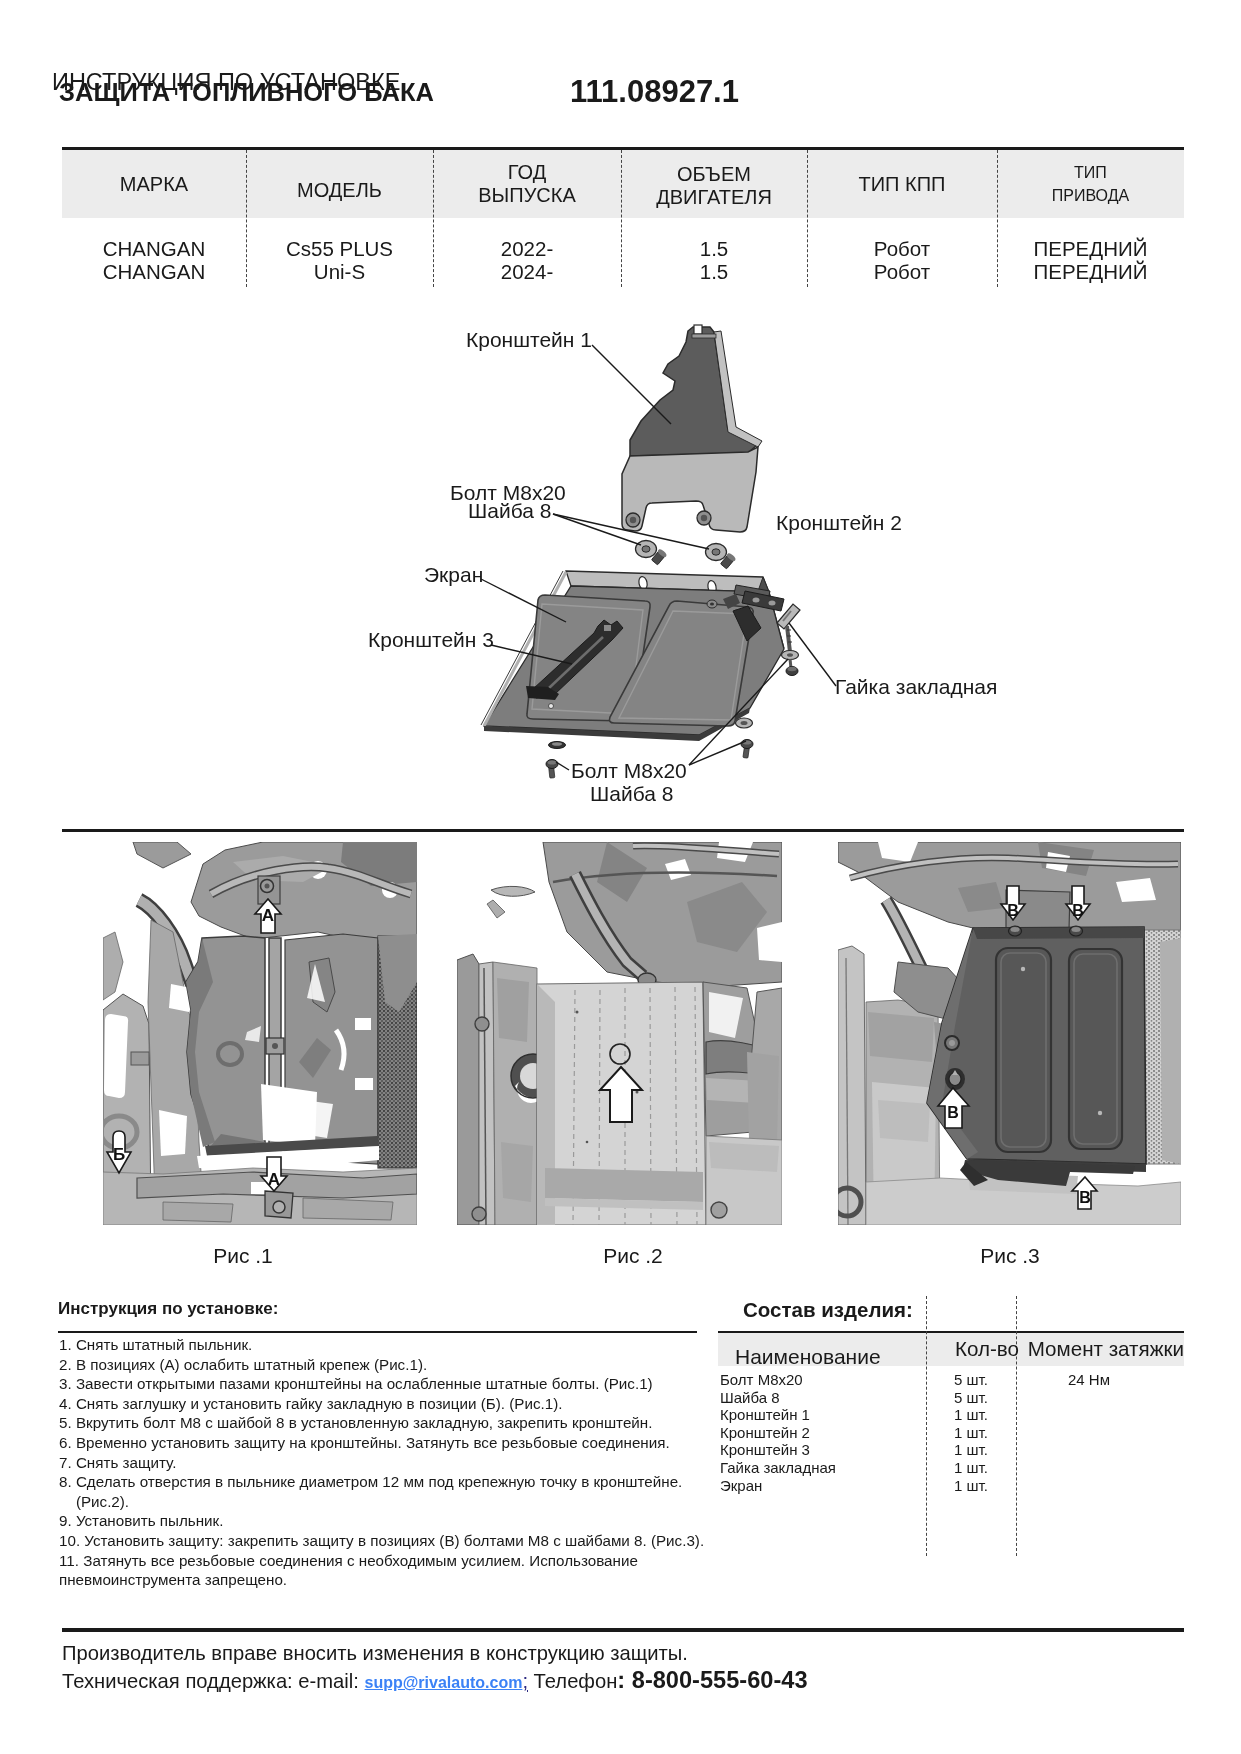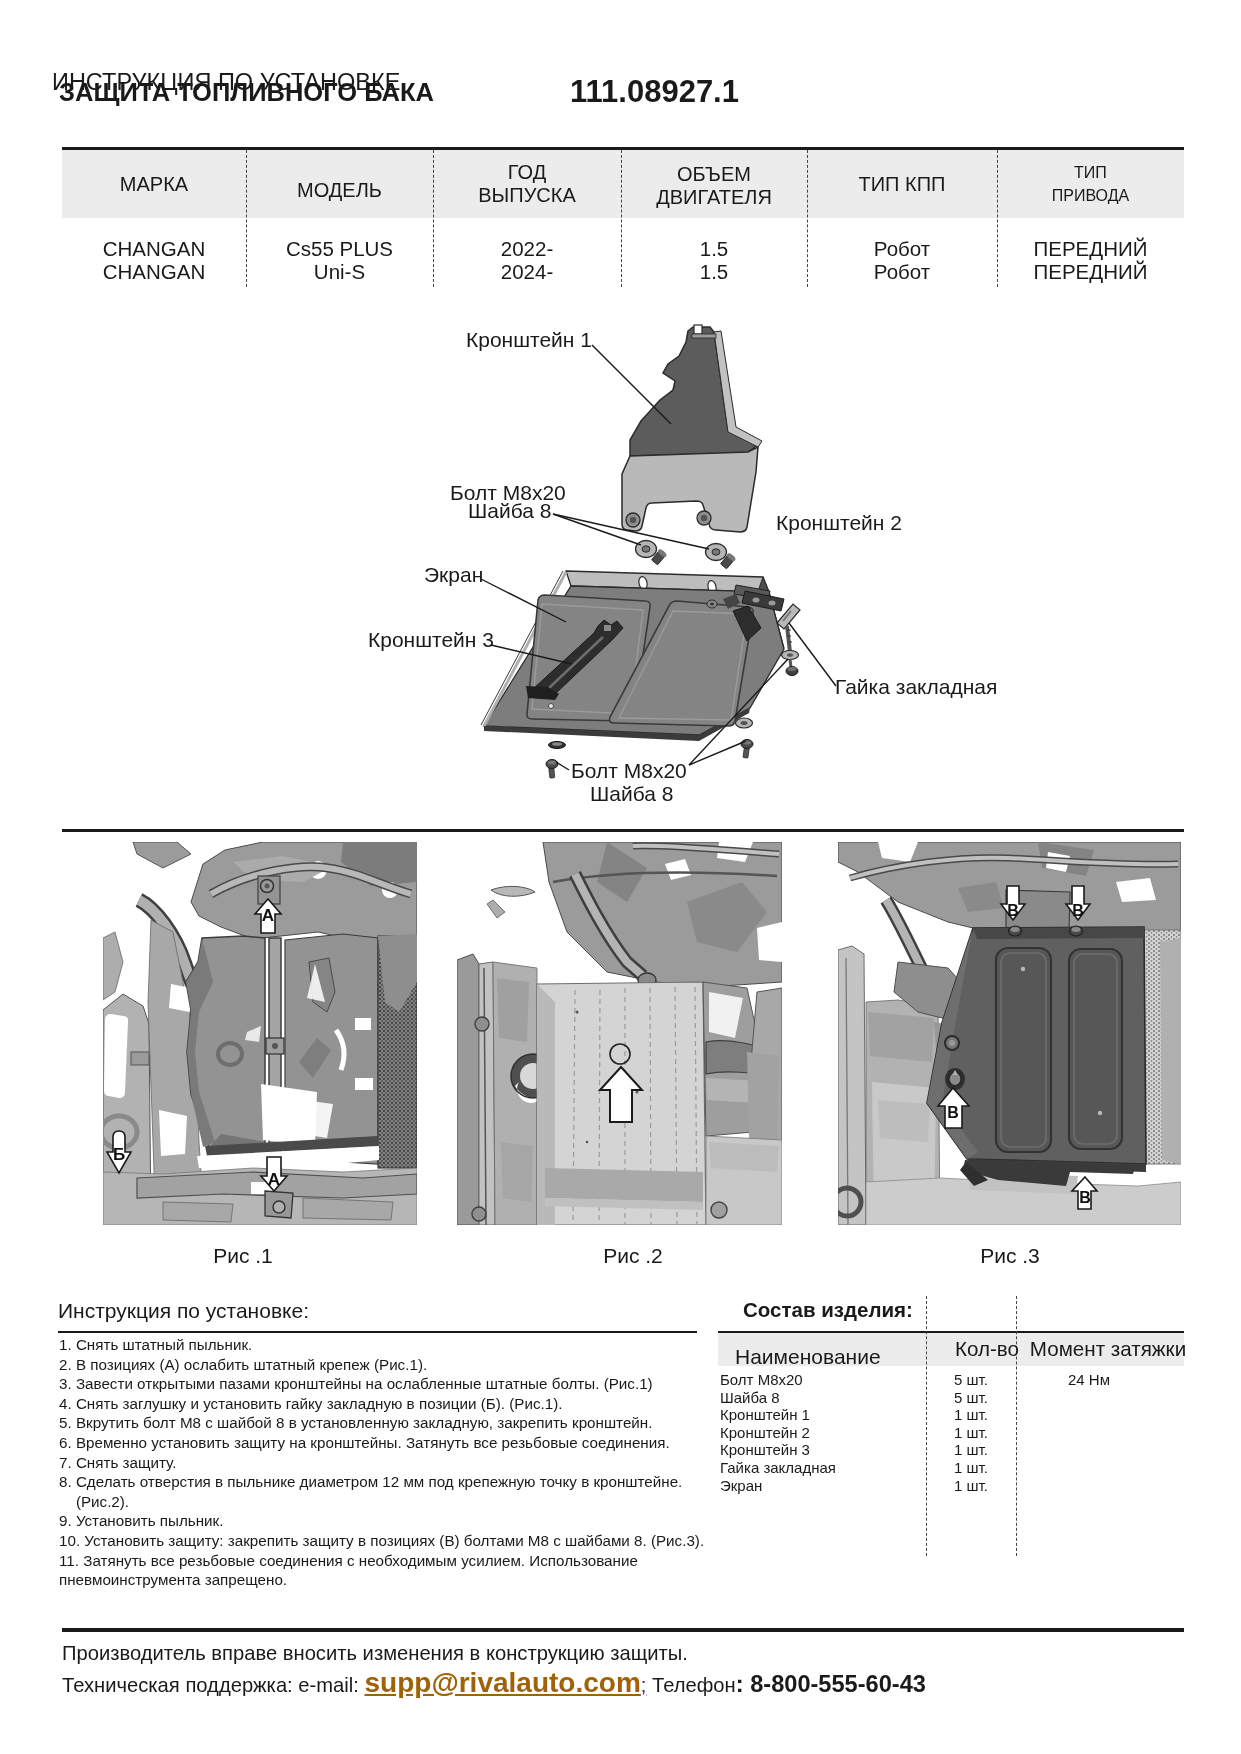--- a/index.html
+++ b/index.html
@@ -438,21 +438,21 @@
 <path d="M247,335 L259,349 L253,349 L253,367 L240,367 L240,349 L234,349 Z" fill="#fff" stroke="#1a1a1a" stroke-width="1.6"></path>
 <text x="247" y="361" font-size="16" font-weight="bold" text-anchor="middle" fill="#111">В</text>
 </g>
 </svg>
 </div>
 
 <div class="abs" style="left:143px;top:1244px;width:200px;font-size:21px;text-align:center;">Рис .1</div>
 <div class="abs" style="left:533px;top:1244px;width:200px;font-size:21px;text-align:center;">Рис .2</div>
 <div class="abs" style="left:910px;top:1244px;width:200px;font-size:21px;text-align:center;">Рис .3</div>
 
-<div class="abs" style="left:58px;top:1299px;font-size:21px;font-weight:normal;">Инструкция по установке:</div>
+<div class="abs" style="left:58px;top:1299px;font-size:17px;font-weight:bold;">Инструкция по установке:</div>
 
 <div class="abs" style="left:58px;top:1331px;width:639px;height:2px;background:#1a1a1a;"></div>
 
 <div class="abs" style="left:59px;top:1335px;width:680px;font-size:15.2px;line-height:19.6px;white-space:nowrap;">
 1. Снять штатный пыльник.<br>
 2. В позициях (А) ослабить штатный крепеж (Рис.1).<br>
 3. Завести открытыми пазами кронштейны на ослабленные штатные болты. (Рис.1)<br>
 4. Снять заглушку и установить гайку закладную в позиции (Б). (Рис.1).<br>
 5. Вкрутить болт М8 с шайбой 8 в установленную закладную, закрепить кронштейн.<br>
 6. Временно установить защиту на кронштейны. Затянуть все резьбовые соединения.<br>
@@ -469,25 +469,25 @@
 
 <div class="abs" style="left:718px;top:1331px;width:466px;height:2px;background:#1a1a1a;"></div>
 
 <div class="abs" style="left:718px;top:1333px;width:466px;height:33px;background:#ececec;"></div>
 
 <div class="abs" style="left:926px;top:1296px;width:0px;height:260px;border-left:1.5px dashed #444;"></div>
 <div class="abs" style="left:1016px;top:1296px;width:0px;height:260px;border-left:1.5px dashed #444;"></div>
 
 <div class="abs" style="left:735px;top:1337px;width:192px;font-size:21px;text-align:left;margin-top:8px;">Наименование</div>
 <div class="abs" style="left:926px;top:1337px;width:90px;font-size:20.6px;text-align:center;margin-left:16px;">Кол-во</div>
-<div class="abs" style="left:1016px;top:1337px;width:168px;font-size:20.6px;text-align:center;padding-left:8px;">Момент затяжки</div>
+<div class="abs" style="left:1016px;top:1337px;width:168px;font-size:20.6px;text-align:right;">Момент затяжки</div>
 
 <div class="abs" style="left:720px;top:1371px;width:200px;font-size:15px;line-height:17.6px;">Болт М8х20<br>Шайба 8<br>Кронштейн 1<br>Кронштейн 2<br>Кронштейн 3<br>Гайка закладная<br>Экран</div>
 
 <div class="abs" style="left:926px;top:1371px;width:90px;font-size:15px;line-height:17.6px;text-align:center;">5 шт.<br>5 шт.<br>1 шт.<br>1 шт.<br>1 шт.<br>1 шт.<br>1 шт.</div>
 
 <div class="abs" style="left:1016px;top:1371px;width:146px;font-size:15px;text-align:center;">24 Нм</div>
 
 <div class="abs" style="left:62px;top:1628px;width:1122px;height:4px;background:#1a1a1a;"></div>
 
 <div class="abs" style="left:62px;top:1642px;font-size:20.2px;">Производитель вправе вносить изменения в конструкцию защиты.</div>
 
-<div class="abs" style="left:62px;top:1667px;font-size:20.2px;">Техническая поддержка:&nbsp;e-mail: <span style="color:#a16207;font-weight:bold;text-decoration:underline;font-size:28px;">supp@rivalauto.com</span><span style="color:#2d2a82;text-decoration:underline;">;</span>&nbsp;Телефон<b style="font-size:23.6px">: 8-800-555-60-43</b></div>
+<div class="abs" style="left:62px;top:1667px;font-size:20.2px;">Техническая поддержка:&nbsp;e-mail: <span style="color:#3b82f6;font-weight:bold;text-decoration:underline;font-size:16px;">supp@rivalauto.com</span><span style="color:#2d2a82;text-decoration:underline;">;</span>&nbsp;Телефон<b style="font-size:23.6px">: 8-800-555-60-43</b></div>
 
 </body></html>

